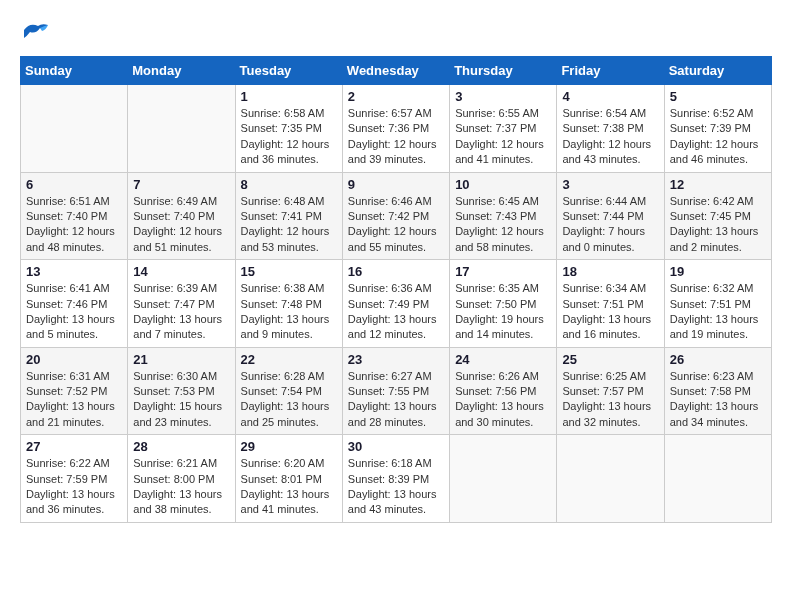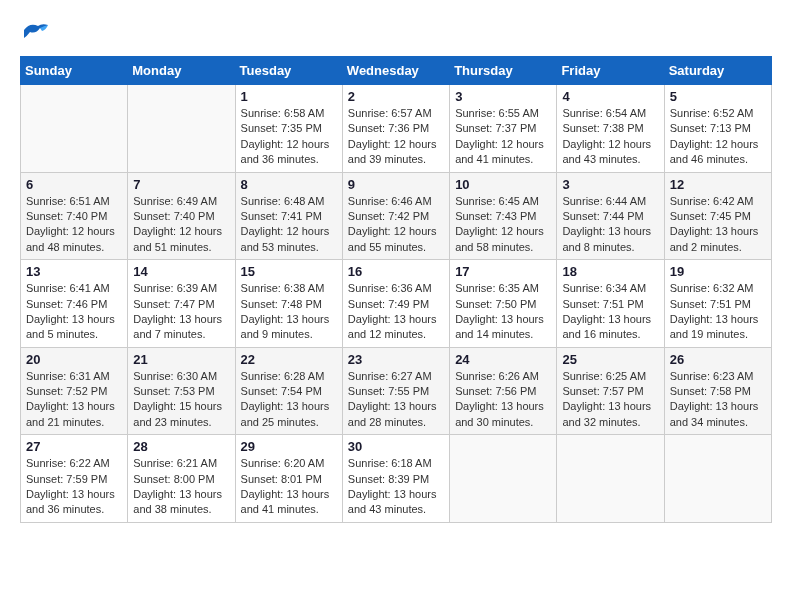--- a/index.html
+++ b/index.html
@@ -133,21 +133,21 @@
         <td>
           <span class="day-num">3</span>
           <div class="cell-text"><span>Sunrise: 6:55 AM</span><br><span>Sunset: 7:37 PM</span><br><span>Daylight: 12 hours and 41 minutes.</span></div>
         </td>
         <td>
           <span class="day-num">4</span>
           <div class="cell-text"><span>Sunrise: 6:54 AM</span><br><span>Sunset: 7:38 PM</span><br><span>Daylight: 12 hours and 43 minutes.</span></div>
         </td>
         <td>
           <span class="day-num">5</span>
-          <div class="cell-text"><span>Sunrise: 6:52 AM</span><br><span>Sunset: 7:13 PM</span><br><span>Daylight: 12 hours and 46 minutes.</span></div>
+          <div class="cell-text"><span>Sunrise: 6:52 AM</span><br><span>Sunset: 7:39 PM</span><br><span>Daylight: 12 hours and 46 minutes.</span></div>
         </td>
       </tr>
       <tr>
         <td>
           <span class="day-num">6</span>
           <div class="cell-text"><span>Sunrise: 6:51 AM</span><br><span>Sunset: 7:40 PM</span><br><span>Daylight: 12 hours and 48 minutes.</span></div>
         </td>
         <td>
           <span class="day-num">7</span>
           <div class="cell-text"><span>Sunrise: 6:49 AM</span><br><span>Sunset: 7:40 PM</span><br><span>Daylight: 12 hours and 51 minutes.</span></div>
@@ -159,21 +159,21 @@
         <td>
           <span class="day-num">9</span>
           <div class="cell-text"><span>Sunrise: 6:46 AM</span><br><span>Sunset: 7:42 PM</span><br><span>Daylight: 12 hours and 55 minutes.</span></div>
         </td>
         <td>
           <span class="day-num">10</span>
           <div class="cell-text"><span>Sunrise: 6:45 AM</span><br><span>Sunset: 7:43 PM</span><br><span>Daylight: 12 hours and 58 minutes.</span></div>
         </td>
         <td>
           <span class="day-num">3</span>
-          <div class="cell-text"><span>Sunrise: 6:44 AM</span><br><span>Sunset: 7:44 PM</span><br><span>Daylight: 13 hours and 8 minutes.</span></div>
+          <div class="cell-text"><span>Sunrise: 6:44 AM</span><br><span>Sunset: 7:44 PM</span><br><span>Daylight: 7 hours and 0 minutes.</span></div>
         </td>
         <td>
           <span class="day-num">12</span>
           <div class="cell-text"><span>Sunrise: 6:42 AM</span><br><span>Sunset: 7:45 PM</span><br><span>Daylight: 13 hours and 2 minutes.</span></div>
         </td>
       </tr>
       <tr>
         <td>
           <span class="day-num">13</span>
           <div class="cell-text"><span>Sunrise: 6:41 AM</span><br><span>Sunset: 7:46 PM</span><br><span>Daylight: 13 hours and 5 minutes.</span></div>
@@ -185,21 +185,21 @@
         <td>
           <span class="day-num">15</span>
           <div class="cell-text"><span>Sunrise: 6:38 AM</span><br><span>Sunset: 7:48 PM</span><br><span>Daylight: 13 hours and 9 minutes.</span></div>
         </td>
         <td>
           <span class="day-num">16</span>
           <div class="cell-text"><span>Sunrise: 6:36 AM</span><br><span>Sunset: 7:49 PM</span><br><span>Daylight: 13 hours and 12 minutes.</span></div>
         </td>
         <td>
           <span class="day-num">17</span>
-          <div class="cell-text"><span>Sunrise: 6:35 AM</span><br><span>Sunset: 7:50 PM</span><br><span>Daylight: 13 hours and 14 minutes.</span></div>
+          <div class="cell-text"><span>Sunrise: 6:35 AM</span><br><span>Sunset: 7:50 PM</span><br><span>Daylight: 19 hours and 14 minutes.</span></div>
         </td>
         <td>
           <span class="day-num">18</span>
           <div class="cell-text"><span>Sunrise: 6:34 AM</span><br><span>Sunset: 7:51 PM</span><br><span>Daylight: 13 hours and 16 minutes.</span></div>
         </td>
         <td>
           <span class="day-num">19</span>
           <div class="cell-text"><span>Sunrise: 6:32 AM</span><br><span>Sunset: 7:51 PM</span><br><span>Daylight: 13 hours and 19 minutes.</span></div>
         </td>
       </tr>

